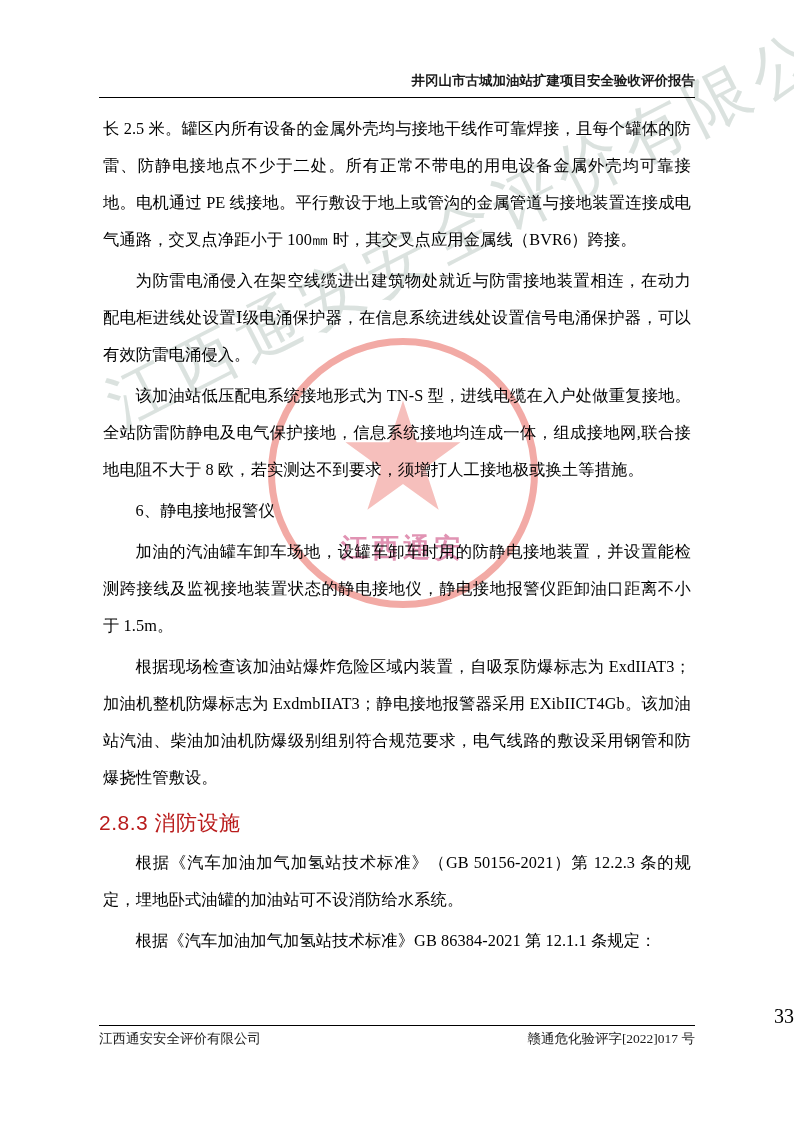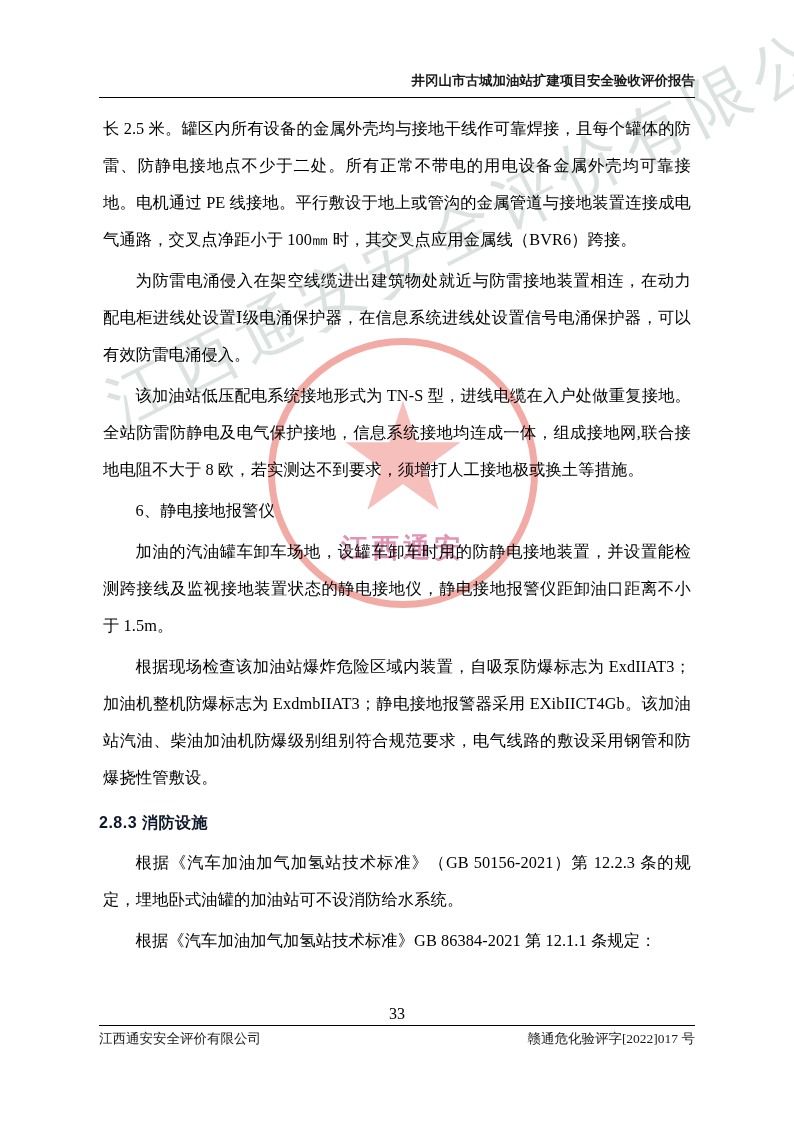--- a/index.html
+++ b/index.html
@@ -107,35 +107,35 @@
     line-height: 37px;
     text-align: justify;
     text-justify: inter-ideograph;
     letter-spacing: 0.1px;
   }
   p.indent {
     text-indent: 2em;
   }
   h3.section {
     margin: 10px 0 2px 0;
-    font-size: 16px;
-    font-weight: bold;
-    color: #0f172a;
+    font-size: 21px;
+    font-weight: normal;
+    color: #b91c1c;
     font-family: "Liberation Sans", "DejaVu Sans", sans-serif;
     line-height: 34px;
     letter-spacing: 0.5px;
   }
   
   .page-number {
     position: absolute;
     left: 0;
     top: 1005px;
     width: 794px;
-    text-align: center;
-    font-size: 16px;
+    text-align: right;
+    font-size: 20px;
     z-index: 2;
   }
   .footer-rule {
     position: absolute;
     left: 99px;
     top: 1025px;
     width: 596px;
     height: 1px;
     background: #000000;
     z-index: 2;

